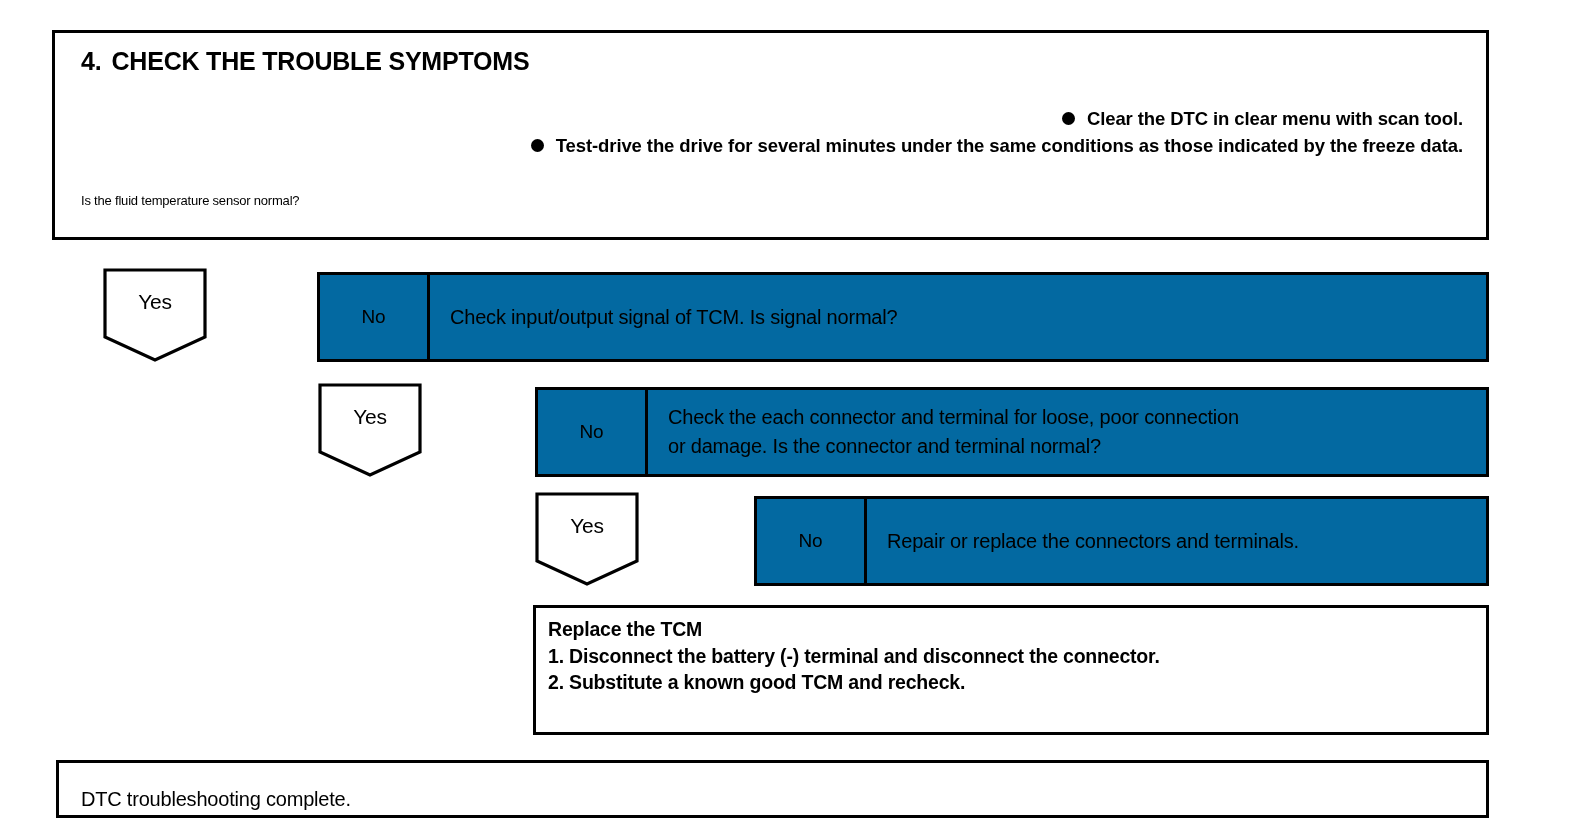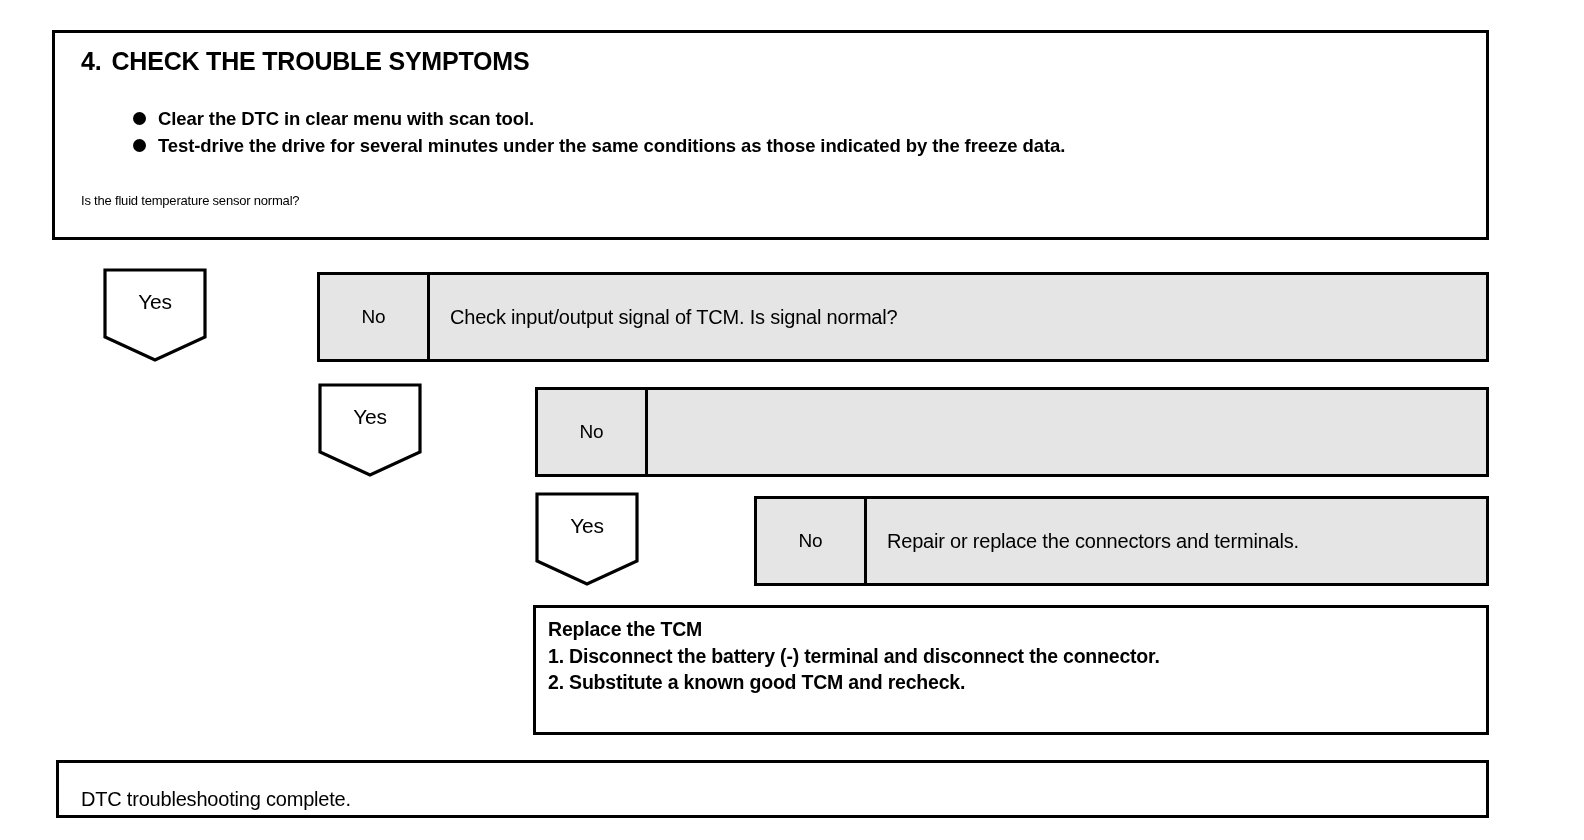--- a/index.html
+++ b/index.html
@@ -50,20 +50,21 @@
   .bullet-list {
     position: absolute;
     left: 78px;
     top: 74px;
     width: 1330px;
   }
   .bullet-row {
     display: flex;
     align-items: flex-start;
     margin-bottom: 4px;
+    justify-content: flex-end;
   }
   .bullet-dot {
     width: 13px;
     height: 13px;
     border-radius: 50%;
     background: #000;
     margin-top: 5px;
     margin-right: 12px;
     flex: 0 0 auto;
   }
@@ -103,21 +104,21 @@
     font-weight: normal;
     letter-spacing: -0.2px;
   }
 
   
   .row {
     position: absolute;
     height: 90px;
     box-sizing: border-box;
     border: 3px solid #000;
-    background: #e5e5e5;
+    background: #0369a1;
     display: flex;
   }
   .row .no-cell {
     box-sizing: border-box;
     width: 110px;
     flex: 0 0 110px;
     border-right: 3px solid #000;
     display: flex;
     align-items: center;
     justify-content: center;
@@ -215,20 +216,26 @@
     <svg viewBox="0 0 104 94" preserveAspectRatio="none">
       <polygon points="2,2 102,2 102,69 52,92 2,69" fill="#ffffff" stroke="#000000" stroke-width="3.2" stroke-linejoin="miter"></polygon>
     </svg>
     <div class="label">Yes</div>
   </div>
 
   <div class="row" style="left:535px; top:387px; width:954px;">
     <div class="no-cell">
       <span>No</span>
     </div>
+    <div class="content-cell">
+      <div>
+        <div class="line">Check the each connector and terminal for loose, poor connection</div>
+        <div class="line">or damage. Is the connector and terminal normal?</div>
+      </div>
+    </div>
   </div>
 
   <div class="pennant" style="left:535px; top:492px;">
     <svg viewBox="0 0 104 94" preserveAspectRatio="none">
       <polygon points="2,2 102,2 102,69 52,92 2,69" fill="#ffffff" stroke="#000000" stroke-width="3.2" stroke-linejoin="miter"></polygon>
     </svg>
     <div class="label">Yes</div>
   </div>
 
   <div class="row" style="left:754px; top:496px; width:735px;">

